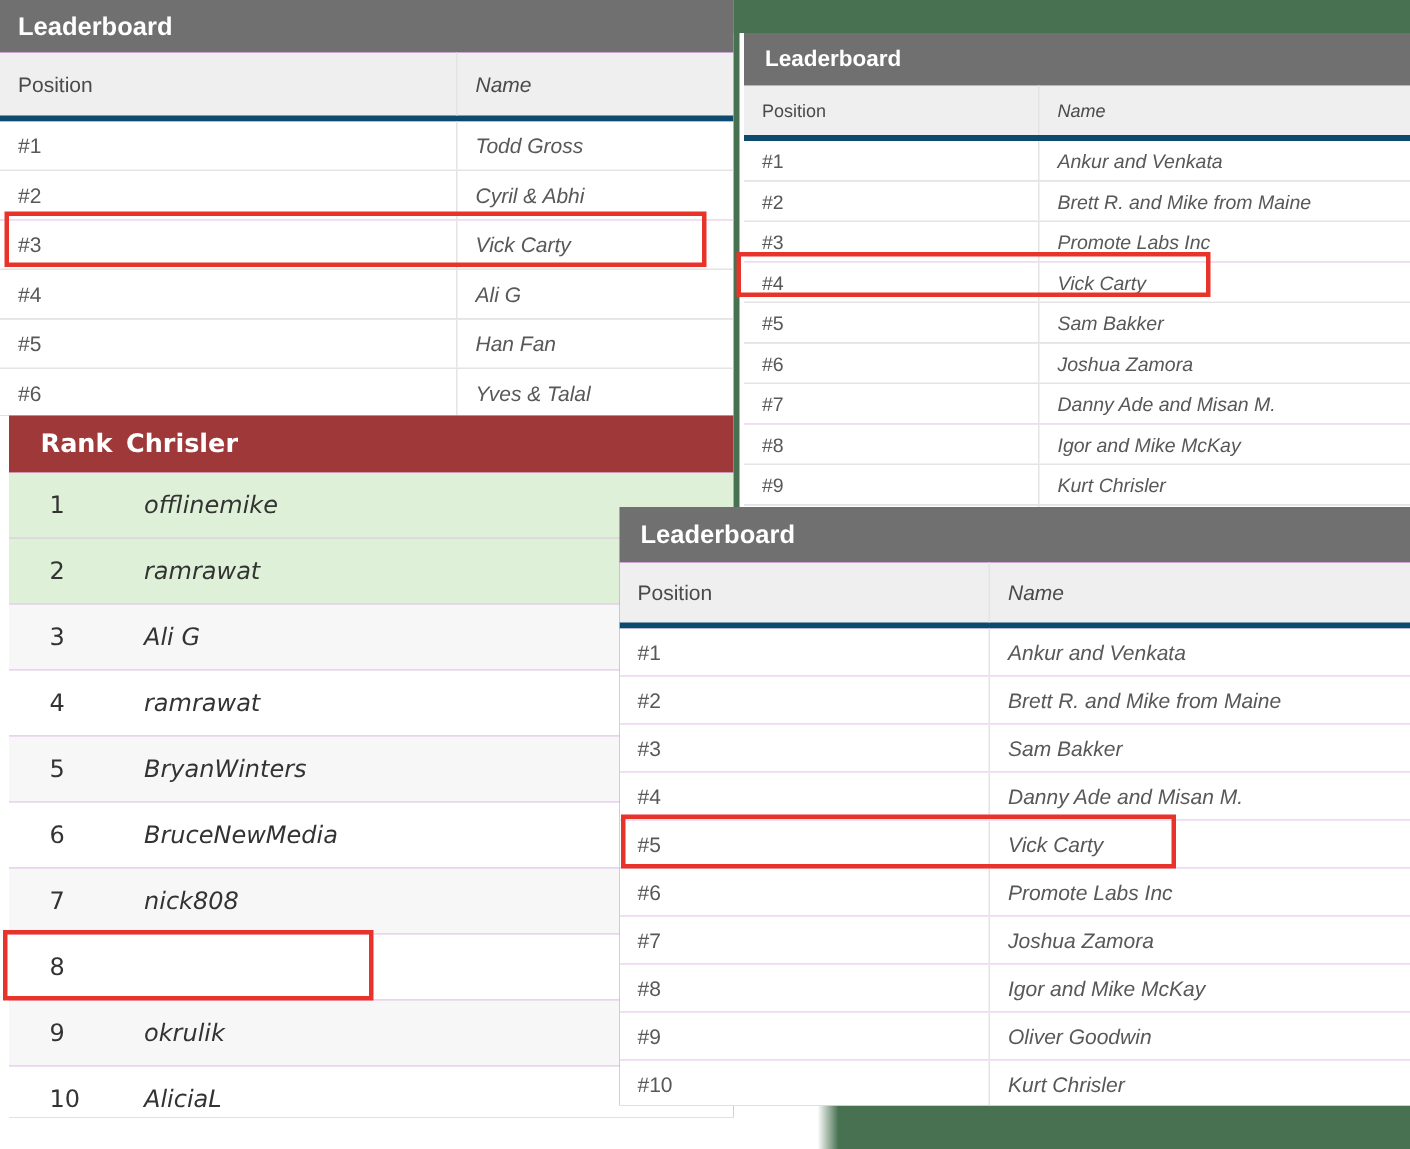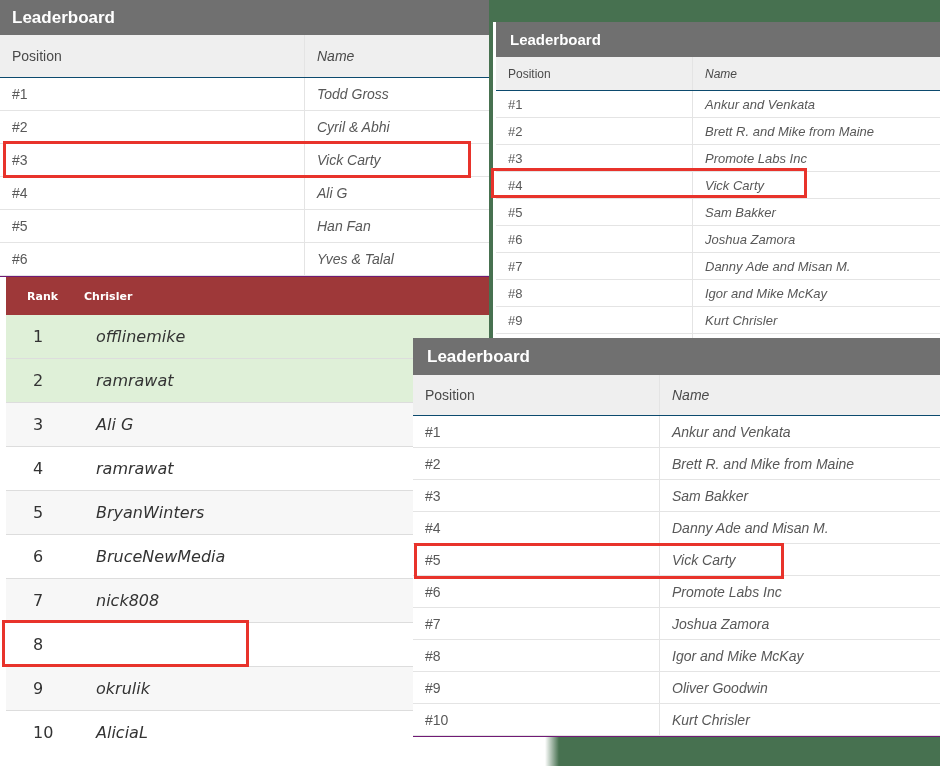--- a/index.html
+++ b/index.html
@@ -7,23 +7,23 @@
           font-family:"Liberation Sans",sans-serif;}
 
   
   .gstrip{position:absolute;background:#477150;}
   .g-top{left:489px;top:0;width:451px;height:22px;}
   .g-side{left:489px;top:0;width:4px;height:338px;}
   .g-bottom{left:545px;top:737px;width:395px;height:29px;
             background:linear-gradient(90deg,#ffffff 0,#477150 14px);}
 
   
-  .lbt{position:absolute;background:#701a75;overflow:hidden;box-sizing:border-box;}
+  .lbt{position:absolute;background:#d946ef;overflow:hidden;box-sizing:border-box;}
   .lbt .hdr{background:#707070;color:#ffffff;font-weight:bold;display:flex;align-items:center;}
-  .lbt .colrow{background:#efefef;color:#4a4a4a;display:flex;border-bottom:1px solid #0c4a6e;}
+  .lbt .colrow{background:#efefef;color:#4a4a4a;display:flex;border-bottom:4px solid #0c4a6e;}
   .trow{display:flex;border-bottom:1px solid #e4e4e4;color:#585858;background:#fff;}
   .cell{padding-left:12px;display:flex;align-items:center;box-sizing:border-box;overflow:hidden;white-space:nowrap;}
   .cell.c0{border-right:1px solid #e4e4e4;flex:none;}
   .cell.c1{flex:1;font-style:italic;}
 
   
   .t1{left:0;top:0;width:489px;height:277px;}
   .t1 .hdr{height:35px;font-size:17px;padding-left:12px;}
   .t1 .colrow{height:42px;font-size:14px;}
   .t1 .trow{height:32px;font-size:14px;}
@@ -31,21 +31,21 @@
 
   
   .t2{left:496px;top:22px;width:444px;height:316px;}
   .t2 .hdr{height:35px;font-size:15px;padding-left:14px;}
   .t2 .colrow{height:33px;font-size:12px;}
   .t2 .trow{height:26px;font-size:13px;}
   .t2 .c0{width:197px;}
 
   
   .t3{left:6px;top:277px;width:483px;height:468px;font-family:"DejaVu Sans",sans-serif;}
-  .t3 .hdr{height:38px;background:#9e3839;font-size:11px;}
+  .t3 .hdr{height:38px;background:#9e3839;font-size:17px;}
   .t3 .hdr .hc0{width:78px;padding-left:21px;box-sizing:border-box;}
   .t3 .trow{height:43px;font-size:16px;color:#333333;border-bottom:1px solid #dddddd;}
   .t3 .c0{width:78px;padding-left:27px;border-right:none;}
   .t3 .trow.green{background:#dff0d8;}
   .t3 .trow.stripe{background:#f7f7f7;}
 
   
   .t4{left:413px;top:338px;width:527px;height:399px;}
   .t4 .hdr{height:37px;font-size:17px;padding-left:14px;}
   .t4 .colrow{height:40px;font-size:14px;}

